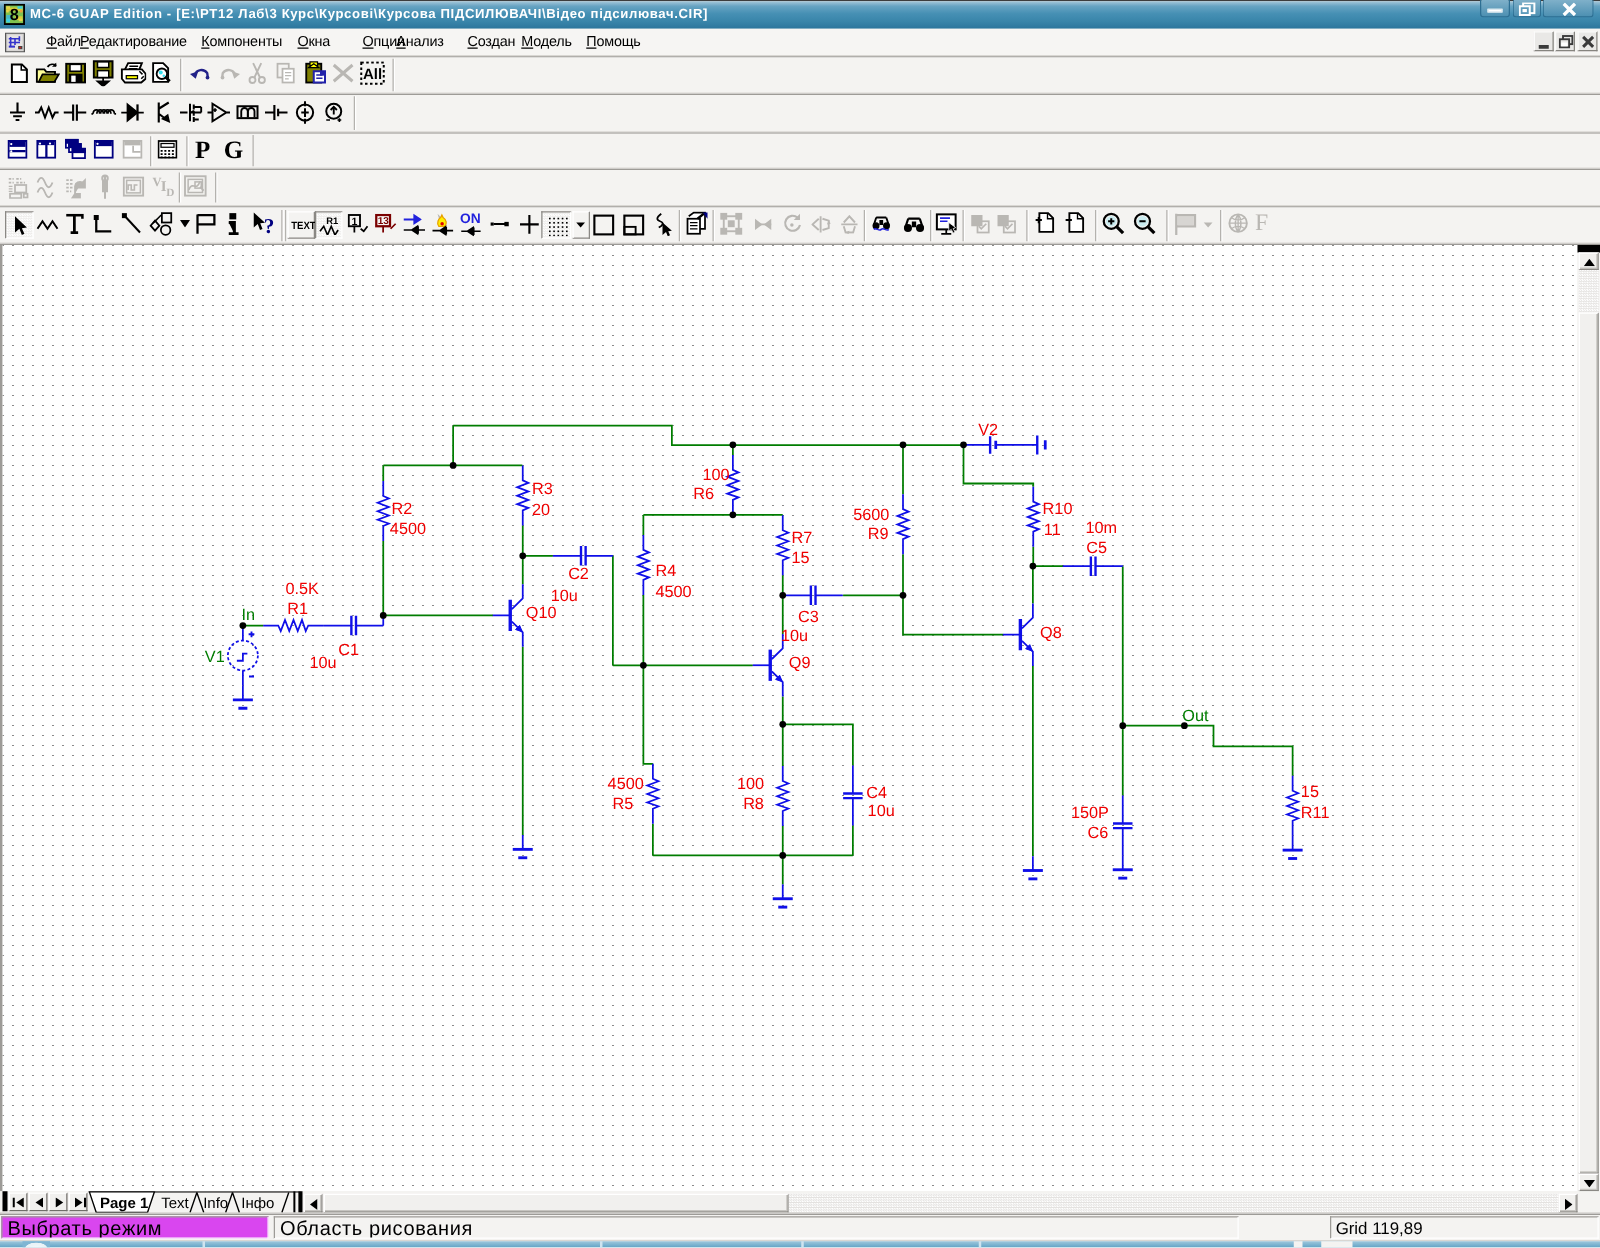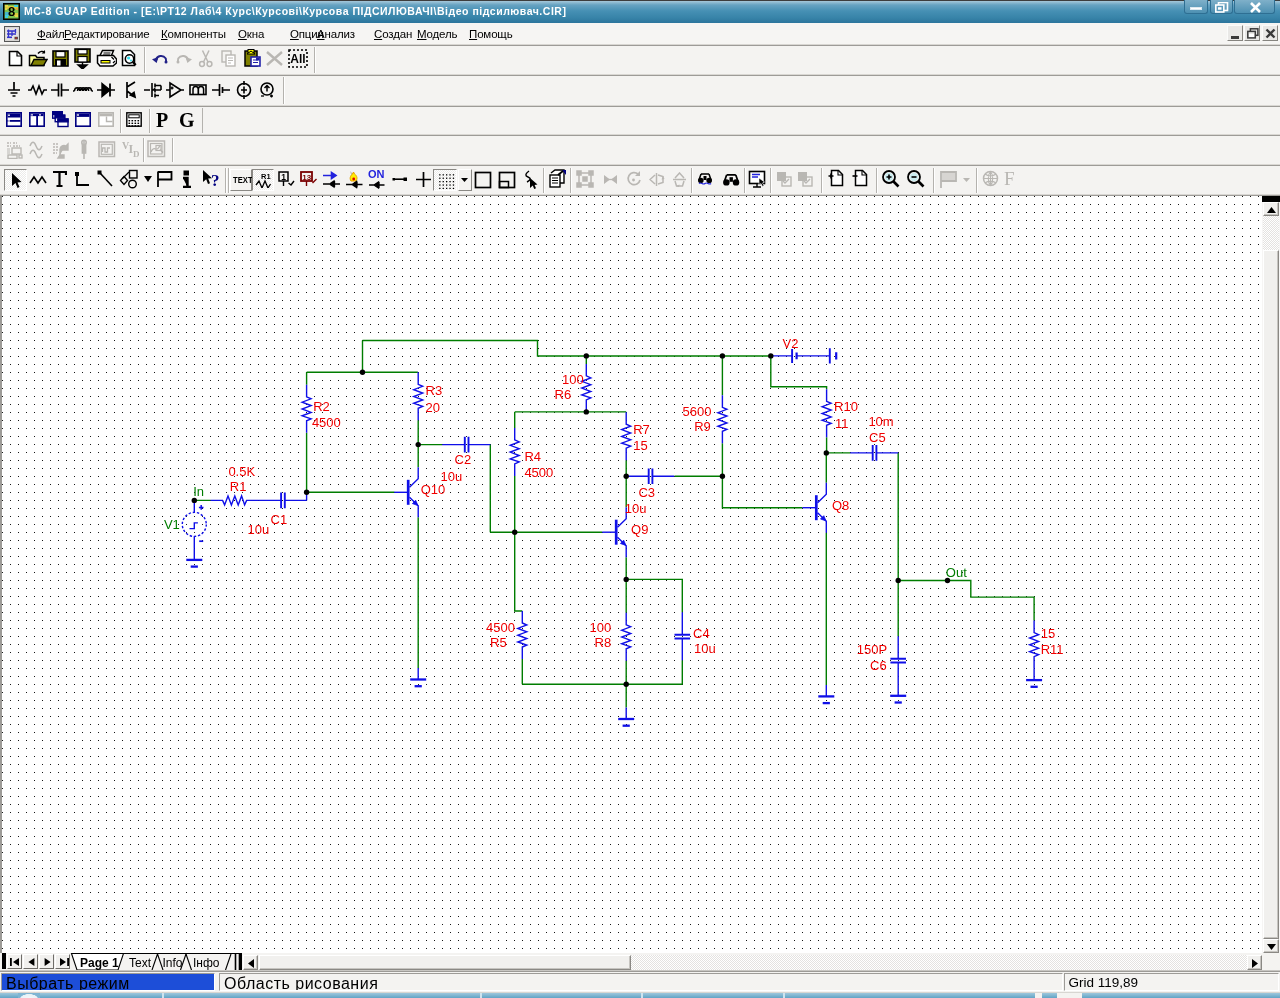--- a/index.html
+++ b/index.html
@@ -19,21 +19,21 @@
     <rect x="2" y="9" width="4" height="4" fill="#48b8c8"></rect>
     <rect x="9" y="10" width="6" height="3" fill="#d8cc3a"></rect>
 <rect x="2" y="2" width="3" height="2" fill="#e8d44c"></rect>
     <rect x="11" y="2" width="4" height="2" fill="#3fd0e0"></rect>
 <rect x="2" y="5" width="2" height="2" fill="#e8d44c"></rect>
     <rect x="13" y="5" width="2" height="2" fill="#e8a03c"></rect>
 <rect x="2" y="12" width="3" height="3" fill="#3fd0e0"></rect>
     <rect x="12" y="12" width="3" height="2" fill="#e8d44c"></rect>
 <text x="8.5" y="13" font-family="Liberation Sans" font-size="13" font-weight="bold" fill="#000" text-anchor="middle">8</text>
 </svg>
-<div class="a" style="left:24px;top:5px;color:#fff;font-size:10.5px;font-weight:bold;letter-spacing:.52px;white-space:pre">MC-8 GUAP Edition - [E:\PT12 Лаб\4 Курс\Курсові\Курсова ПІДСИЛЮВАЧІ\Відео підсилювач.CIR]</div>
+<div class="a" style="left:24px;top:5px;color:#fff;font-size:10.5px;font-weight:bold;letter-spacing:.52px;white-space:pre">MC-6 GUAP Edition - [E:\PT12 Лаб\3 Курс\Курсові\Курсова ПІДСИЛЮВАЧІ\Відео підсилювач.CIR]</div>
 <div class="a" style="left:1184px;top:0;width:24px;height:14px;background:linear-gradient(#7fb0c9,#4d90b2);border:1px solid #2e6f93;border-top:none;border-radius:0 0 3px 3px">
     <div class="a" style="left:5px;top:7px;width:12px;height:3px;background:#fff;border:1px solid #dce9f0"></div>
   </div>
 <div class="a" style="left:1210px;top:0;width:23px;height:14px;background:linear-gradient(#7fb0c9,#4d90b2);border:1px solid #2e6f93;border-top:none;border-radius:0 0 3px 3px">
     <svg class="a" style="left:4px;top:2px" width="14" height="11" viewBox="0 0 14 11">
       <rect x="3.5" y="0.5" width="9" height="8" fill="none" stroke="#fff" stroke-width="1.6"></rect>
       <rect x="0.8" y="3" width="8" height="7" fill="#5e9cbc" stroke="#fff" stroke-width="1.6"></rect>
       <rect x="3" y="5.2" width="3.5" height="2.5" fill="#fff"></rect>
     </svg>
   </div>
@@ -754,22 +754,22 @@
   </div>
 <div class="a" style="left:259px;top:955px;width:372px;height:15px;background:#f1f0ee;border:1px solid;border-color:#fff #8a8884 #8a8884 #fff;box-shadow:inset -1px -1px 0 #c6c4c0"></div>
 <div class="a" style="left:631px;top:955px;width:616px;height:15px;background-image:repeating-conic-gradient(#fff 0 25%,#e4e2e0 0 50%);background-size:2px 2px"></div>
 <div class="a" style="left:1247px;top:955px;width:15px;height:15px;background:#f1f0ee;border:1px solid;border-color:#fff #8a8884 #8a8884 #fff;box-shadow:inset -1px -1px 0 #c6c4c0">
     <svg class="a" style="left:4px;top:3px" width="6" height="9" viewBox="0 0 6 9">
       <path d="M6 4.5 L0 0 V9z" fill="#000"></path>
     </svg>
   </div>
 <div class="a" style="left:0;top:970px;width:1280px;height:1px;background:#c8c6c2"></div>
 <div class="a" style="left:0;top:971px;width:1280px;height:21px;background:#f4f3f1;border-top:1px solid #9d9b97"></div>
-<div class="a" style="left:1px;top:973px;width:214px;height:18px;border:1px solid;border-color:#9d9b97 #fff #fff #9d9b97;background:#1d4ed8;font-size:16px;letter-spacing:0.5px;color:#000;padding:1px 0 0 4px;white-space:pre;overflow:hidden">Выбрать режим</div>
-<div class="a" style="left:219px;top:973px;width:844px;height:18px;border:1px solid;border-color:#9d9b97 #fff #fff #9d9b97;background:#f4f3f1;font-size:16px;letter-spacing:0.5px;color:#000;padding:1px 0 0 4px;white-space:pre;overflow:hidden">Область рисования</div>
+<div class="a" style="left:1px;top:973px;width:214px;height:18px;border:1px solid;border-color:#9d9b97 #fff #fff #9d9b97;background:#d946ef;font-size:16px;letter-spacing:0.5px;color:#000;padding:1px 0 0 4px;white-space:pre;overflow:hidden">Выбрать режим</div>
+<div class="a" style="left:219px;top:973px;width:772px;height:18px;border:1px solid;border-color:#9d9b97 #fff #fff #9d9b97;background:#f4f3f1;font-size:16px;letter-spacing:0.5px;color:#000;padding:1px 0 0 4px;white-space:pre;overflow:hidden">Область рисования</div>
 <div class="a" style="left:1063.5px;top:973px;width:215.5px;height:18px;border:1px solid;border-color:#9d9b97 #fff #fff #9d9b97;background:#f4f3f1;font-size:13.5px;letter-spacing:0px;color:#000;padding:1px 0 0 4px;white-space:pre;overflow:hidden">Grid 119,89</div>
 <div class="a" style="left:0;top:992px;width:1280px;height:1px;background:#d8d6d2"></div>
 <div class="a" style="left:0;top:993px;width:1280px;height:5px;background:linear-gradient(#9ec7dc,#62a4c6)"></div>
 <div class="a" style="left:18px;top:993px;width:22px;height:5px;background:radial-gradient(ellipse at 50% 120%, #f4f9fb 0%, #e8f2f7 55%, #7fb5d3 60%)"></div>
 <div class="a" style="left:162px;top:993px;width:2px;height:5px;background:#cfe4ef"></div>
 <div class="a" style="left:480px;top:993px;width:2px;height:5px;background:#cfe4ef"></div>
 <div class="a" style="left:641px;top:993px;width:2px;height:5px;background:#cfe4ef"></div>
 <div class="a" style="left:783px;top:993px;width:2px;height:5px;background:#cfe4ef"></div>
 <div class="a" style="left:1035px;top:993px;width:7px;height:5px;background:#f4f3f1"></div>
 <div class="a" style="left:1057px;top:993px;width:25px;height:5px;background:#f4f3f1"></div>

